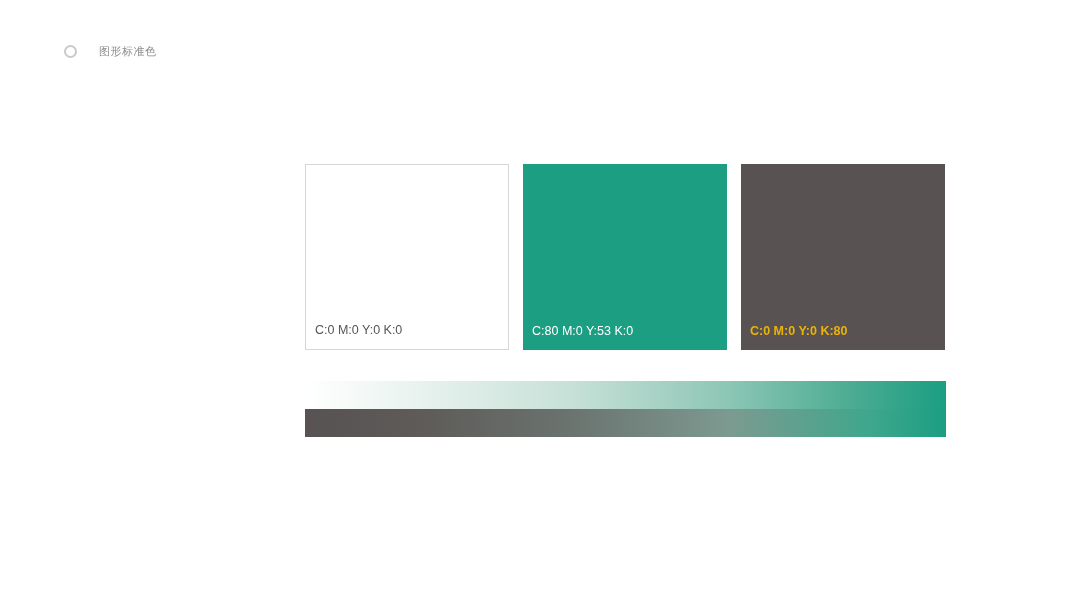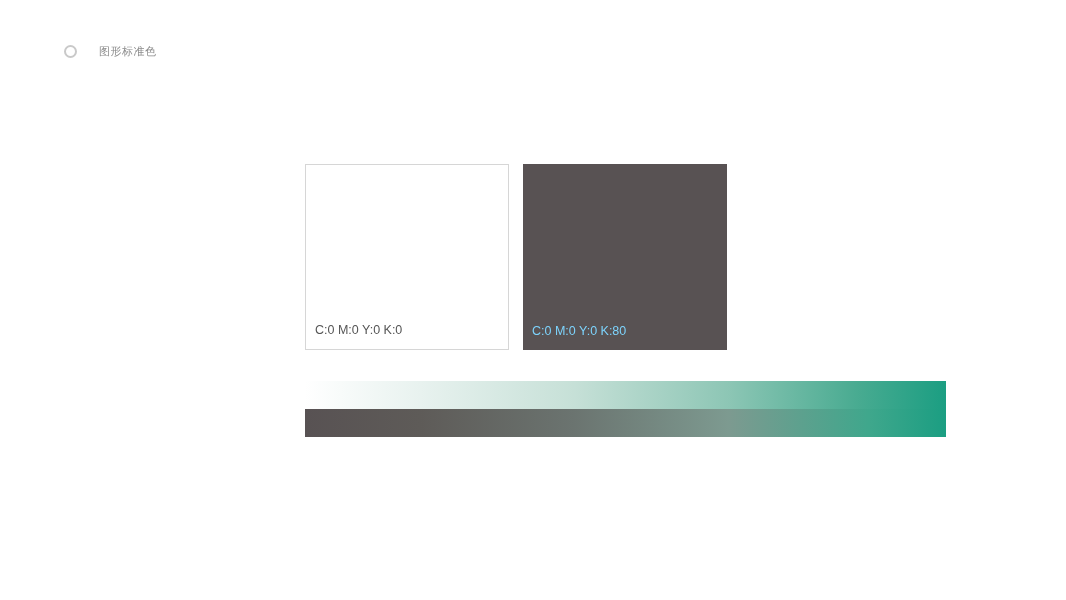--- a/index.html
+++ b/index.html
@@ -72,21 +72,21 @@
   .swatch-label {
     position: absolute;
     left: 9px;
     bottom: 11px;
     font-size: 12.5px;
     line-height: 16px;
     white-space: nowrap;
   }
   .swatch.white .swatch-label { color: #555555; }
   .swatch.teal  .swatch-label { color: #ffffff; }
-  .swatch.gray  .swatch-label { color: #7dd3fc; }
+  .swatch.gray  .swatch-label { color: #eab308; font-weight: bold; }
 
   
   .gradient-bar {
     position: absolute;
     left: 305px;
     top: 381px;
     width: 641px;
     height: 56px;
   }
   .gradient-band {
@@ -108,20 +108,23 @@
   <span class="header-icon"></span>
   <span class="header-title">图形标准色</span>
 </div>
 
 <div class="swatch-row">
 
   <div class="swatch white">
     <span class="swatch-label">C:0 M:0 Y:0 K:0</span>
   </div>
 
+  <div class="swatch teal">
+    <span class="swatch-label">C:80 M:0 Y:53 K:0</span>
+  </div>
 
   <div class="swatch gray">
     <span class="swatch-label">C:0 M:0 Y:0 K:80</span>
   </div>
 
 </div>
 
 <div class="gradient-bar">
   <div class="gradient-band light"></div>
   <div class="gradient-band dark"></div>

